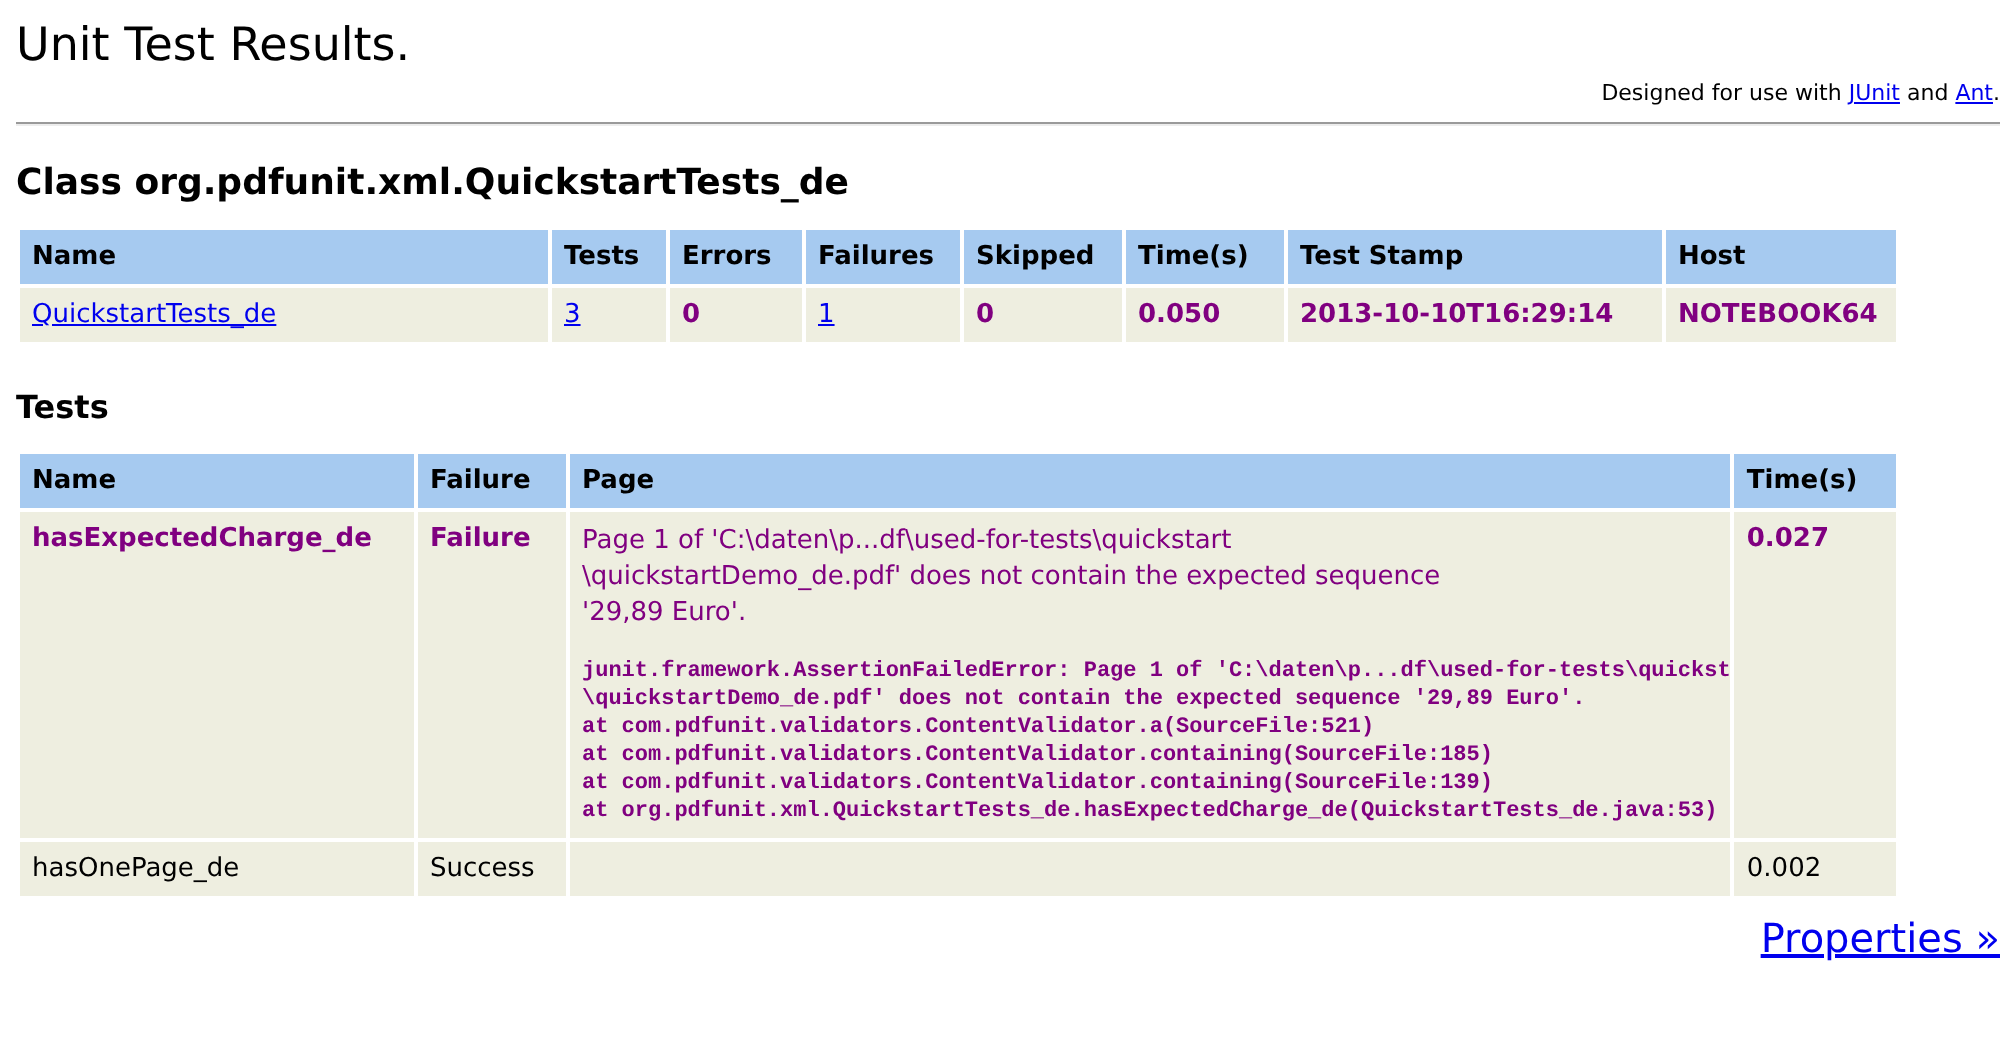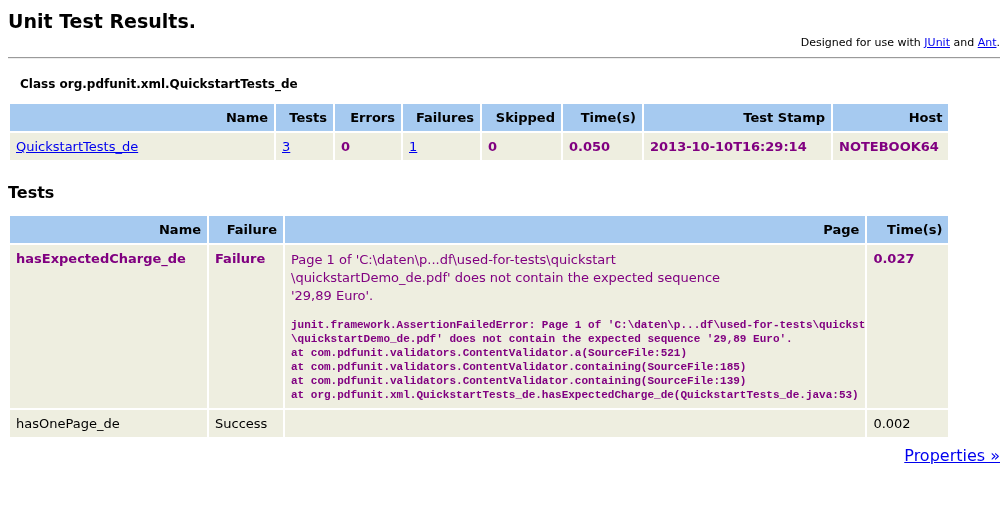--- a/index.html
+++ b/index.html
@@ -5,58 +5,58 @@
   * { box-sizing: border-box; }
   html, body { background: #ffffff; }
   body {
     margin: 8px;
     width: 992px;
     font-family: "DejaVu Sans", "Liberation Sans", sans-serif;
     color: #000000;
     font-size: 13px;
   }
   .page-title {
-    font-size: 19px;
-    font-weight: bold;
+    font-size: 23px;
+    font-weight: normal;
     margin: 2px 0 4px 0;
     letter-spacing: 0;
   }
   .tagline {
     text-align: right;
     font-size: 11px;
     margin: 2px 0 8px 0;
   }
   a.blue-link { color: #0000ee; text-decoration: underline; cursor: pointer; }
   hr.rule {
     border: none;
     border-top: 1px solid #9a9a9a;
     border-bottom: 1px solid #ededed;
     height: 0;
     margin: 0 0 0 0;
   }
   .class-heading {
-    font-size: 12px;
+    font-size: 18px;
     font-weight: bold;
-    margin: 18px 0 11px 12px;
+    margin: 18px 0 11px 0;
   }
   .tests-heading {
     font-size: 16px;
     font-weight: bold;
     margin: 21px 0 12px 0;
   }
   table.details {
     width: 95%;
     border-collapse: separate;
     border-spacing: 2px;
     table-layout: fixed;
     font-size: 13px;
   }
   table.details th {
     background: #a6caf0;
-    text-align: right;
+    text-align: left;
     font-weight: bold;
     padding: 6px 6px;
     overflow: hidden;
     white-space: nowrap;
   }
   table.details td {
     background: #eeeee0;
     padding: 6px 6px;
     vertical-align: top;
     overflow: hidden;
@@ -70,21 +70,21 @@
     font-family: "Liberation Mono", "DejaVu Sans Mono", monospace;
     font-size: 11px;
     line-height: 14px;
     color: #800080;
     font-weight: bold;
     white-space: nowrap;
   }
   .properties-row {
     text-align: right;
     margin-top: 7px;
-    font-size: 16px;
+    font-size: 20px;
   }
 </style>
 </head>
 <body>
 
 <h1 class="page-title">Unit Test Results.</h1>
 
 <div class="tagline"><span>Designed for use with </span><a class="blue-link">JUnit</a><span> and </span><a class="blue-link">Ant</a><span>.</span></div>
 
 <hr class="rule">

